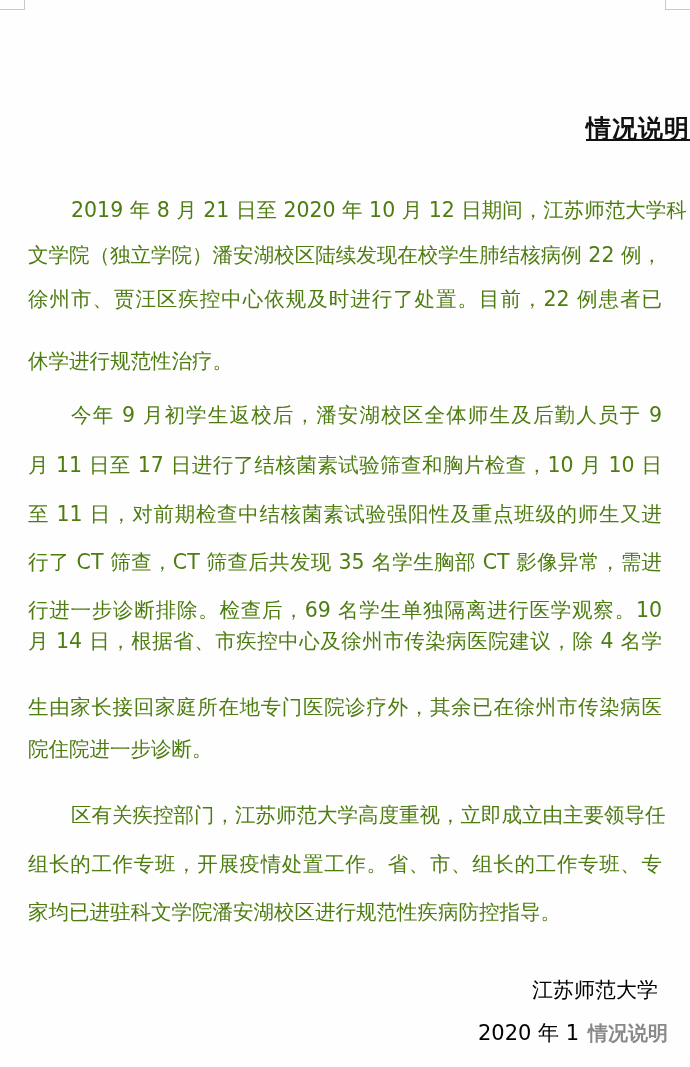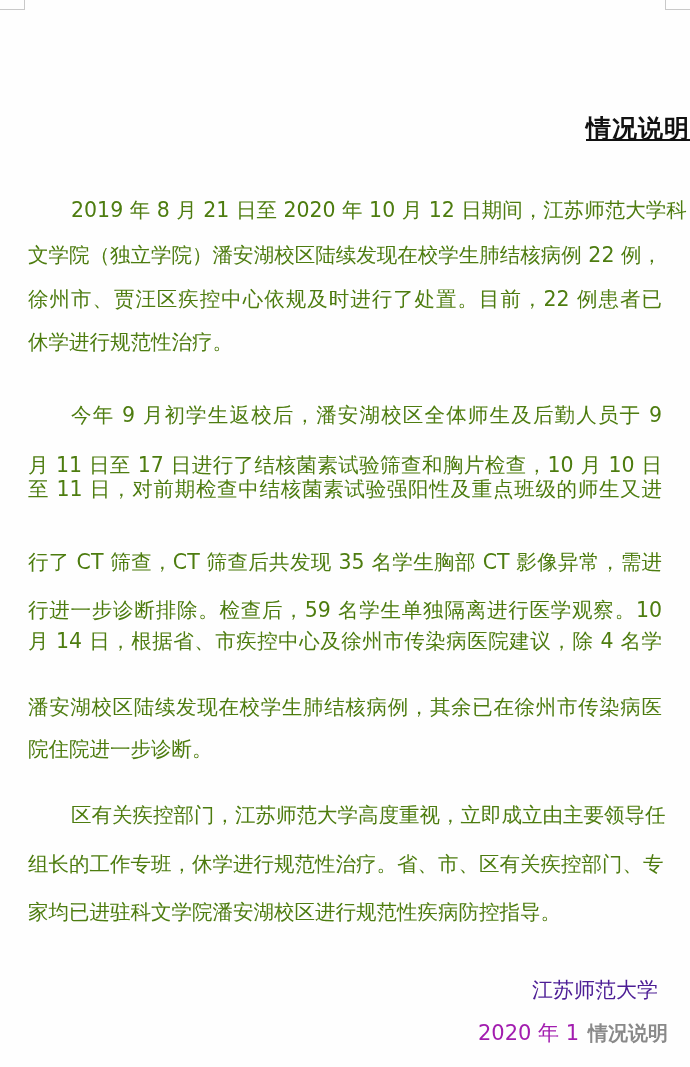--- a/index.html
+++ b/index.html
@@ -20,24 +20,24 @@
   .body { position: absolute; top: 0; left: 0; width: 690px; }
   .line {
     position: absolute; left: 28px; width: 634px; height: 30px; line-height: 30px;
     font-size: 20.5px; white-space: nowrap;
     text-align: justify; text-align-last: justify;
     color: #4d7c0f;
   }
   .line.indent { left: 71px; width: 591px; }
   .line.last { text-align-last: left; }
   .sign {
-    position: absolute; left: 532px; top: 975px; font-size: 21px; line-height: 30px; white-space: nowrap; color: #4c1d95;
+    position: absolute; left: 532px; top: 975px; font-size: 21px; line-height: 30px; white-space: nowrap; color: #000000;
   }
   .date {
-    position: absolute; left: 478px; top: 1018px; font-size: 21px; line-height: 30px; white-space: nowrap; color: #a21caf;
+    position: absolute; left: 478px; top: 1018px; font-size: 21px; line-height: 30px; white-space: nowrap; color: #000000;
   }
   .wm1 {
     position: absolute; left: 588px; top: 1018px; font-size: 20px; line-height: 30px; white-space: nowrap;
     color: rgba(40,40,40,0.55); font-weight: bold;
   }
   .wm-weibo {
     position: absolute; left: 537px; top: 1040px; height: 22px; white-space: nowrap;
     color: rgba(150,150,150,0.6); font-size: 17px; line-height: 22px;
     text-shadow: 0 0 1px #fff;
     margin-top: 44px;
@@ -53,33 +53,33 @@
 <div class="corner tl"></div>
 <div class="corner tr"></div>
 
 <div class="title">情况说明</div>
 
 <div class="body">
 
   <div class="line indent" style="top:195px">2019 年 8 月 21 日至 2020 年 10 月 12 日期间，江苏师范大学科</div>
   <div class="line" style="top:240px">文学院（独立学院）潘安湖校区陆续发现在校学生肺结核病例 22 例，</div>
   <div class="line" style="top:284px">徐州市、贾汪区疾控中心依规及时进行了处置。目前，22 例患者已</div>
-  <div class="line last" style="top:327px">休学进行规范性治疗。</div>
+  <div class="line last" style="top:346px">休学进行规范性治疗。</div>
 
   <div class="line indent" style="top:400px">今年 9 月初学生返校后，潘安湖校区全体师生及后勤人员于 9</div>
   <div class="line" style="top:450px">月 11 日至 17 日进行了结核菌素试验筛查和胸片检查，10 月 10 日</div>
-  <div class="line" style="top:474px">至 11 日，对前期检查中结核菌素试验强阳性及重点班级的师生又进</div>
+  <div class="line" style="top:499px">至 11 日，对前期检查中结核菌素试验强阳性及重点班级的师生又进</div>
   <div class="line" style="top:547px">行了 CT 筛查，CT 筛查后共发现 35 名学生胸部 CT 影像异常，需进</div>
-  <div class="line" style="top:595px">行进一步诊断排除。检查后，59 名学生单独隔离进行医学观察。10</div>
+  <div class="line" style="top:595px">行进一步诊断排除。检查后，69 名学生单独隔离进行医学观察。10</div>
   <div class="line" style="top:626px">月 14 日，根据省、市疾控中心及徐州市传染病医院建议，除 4 名学</div>
-  <div class="line" style="top:692px">潘安湖校区陆续发现在校学生肺结核病例，其余已在徐州市传染病医</div>
+  <div class="line" style="top:692px">生由家长接回家庭所在地专门医院诊疗外，其余已在徐州市传染病医</div>
   <div class="line last" style="top:734px">院住院进一步诊断。</div>
 
   <div class="line indent" style="top:800px">区有关疾控部门，江苏师范大学高度重视，立即成立由主要领导任</div>
-  <div class="line" style="top:849px">组长的工作专班，休学进行规范性治疗。省、市、区有关疾控部门、专</div>
+  <div class="line" style="top:849px">组长的工作专班，开展疫情处置工作。省、市、组长的工作专班、专</div>
   <div class="line last" style="top:897px">家均已进驻科文学院潘安湖校区进行规范性疾病防控指导。</div>
 </div>
 
 <div class="sign">江苏师范大学</div>
 <div class="date">2020 年 1</div>
 
 <div class="wm1">情况说明</div>
 <div class="wm-weibo">
   <span class="logo"></span><span>@江苏师范大学</span>
 </div>

